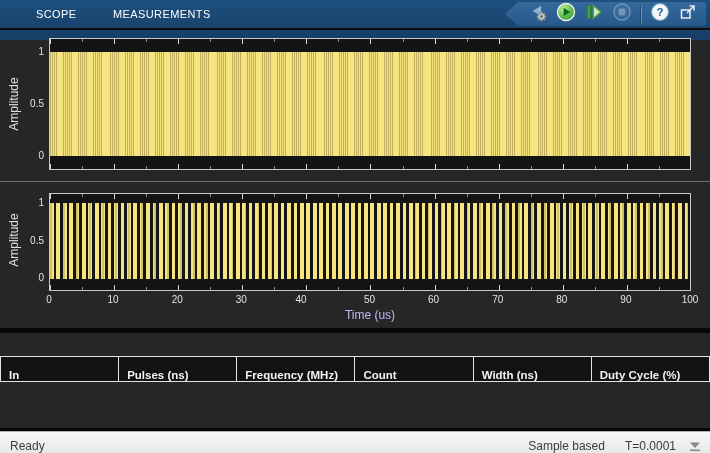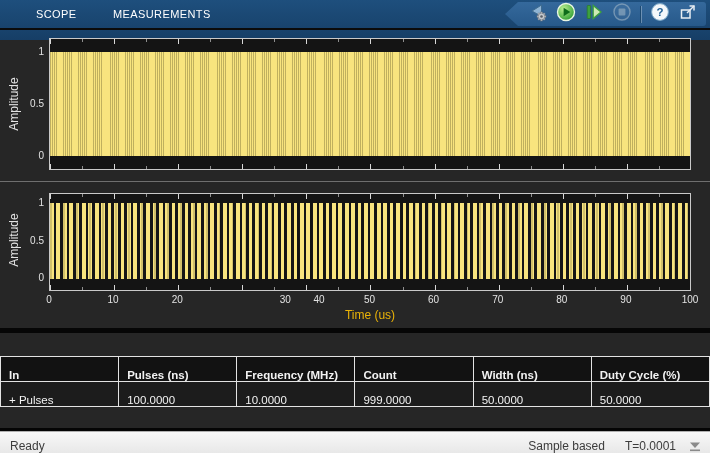--- a/index.html
+++ b/index.html
@@ -49,21 +49,21 @@
     background:repeating-linear-gradient(90deg, #f8e47e 0 3.7px, #161616 3.7px 6.41px); }
   #signal2::after { content:""; position:absolute; inset:0;
     background:repeating-linear-gradient(90deg, rgba(0,0,0,.16) 0 2px, transparent 2px 13px); }
   .ytick { position:absolute; left:8px; width:36px; text-align:right;
     font-size:10px; line-height:12px; color:#e3e3e3; }
   .ylabel { position:absolute; left:14px; color:#e3e3e3; font-size:12px;
     transform:translate(-50%,-50%) rotate(-90deg); white-space:nowrap; }
   .xtick { position:absolute; top:294px; transform:translateX(-50%);
     font-size:10px; color:#e3e3e3; }
   .xlabel { position:absolute; top:308px; left:370px; transform:translateX(-50%);
-    font-size:12px; color:#eab308; }
+    font-size:12px; color:#c4b5fd; }
   .sep-line { position:absolute; top:181px; left:0; width:710px; height:1px; background:#6f6f6f; }
 
   
   .strip-dark-b { position:absolute; top:328px; left:0; width:710px; height:5px; background:#060606; }
   .cycles-strip { position:absolute; top:333px; left:0; width:710px; height:23px;
     background:#ffffff; color:#3f3f3f; font-size:12.5px; line-height:23px; padding-left:22px; }
   #mtable { position:absolute; top:356px; left:0; width:710px;
     border-collapse:collapse; table-layout:fixed; font-size:11.5px;
     color:#f2f2f2; background:#1c1c1c; }
   #mtable th, #mtable td { height:24px; padding:12px 4px 0 8px;
@@ -180,22 +180,22 @@
     </div>
   <div class="plot-box" id="plot2">
     <div class="signal" id="signal2"></div>
     <div class="ticks-top"></div>
     <div class="ticks-bottom"></div>
   </div>
   <div id="xticks">
       <div class="xtick" style="left: 49px;">0</div>
       <div class="xtick" style="left: 113.1px;">10</div>
       <div class="xtick" style="left: 177.2px;">20</div>
-      <div class="xtick" style="left: 241.3px; margin-left: 44px;">30</div>
-      <div class="xtick" style="left: 319px;">40</div>
+      <div class="xtick" style="left: 241.3px;">30</div>
+      <div class="xtick" style="left: 301px;">40</div>
       <div class="xtick" style="left: 369.5px;">50</div>
       <div class="xtick" style="left: 433.6px;">60</div>
       <div class="xtick" style="left: 497.7px;">70</div>
       <div class="xtick" style="left: 561.8px;">80</div>
       <div class="xtick" style="left: 625.9px;">90</div>
       <div class="xtick" style="left: 690px;">100</div>
     </div>
   <div class="xlabel">Time (us)</div>
 
   <div class="strip-dark-b"></div>
@@ -204,28 +204,20 @@
         <tr id="mthead-row">
           <th>In</th>
           <th>Pulses (ns)</th>
           <th>Frequency (MHz)</th>
           <th>Count</th>
           <th>Width (ns)</th>
           <th>Duty Cycle (%)</th>
         </tr>
       </thead>
     <tbody id="mtbody">
-        <tr>
-          <td>+ Pulses</td>
-          <td>100.0000</td>
-          <td>10.0000</td>
-          <td>999.0000</td>
-          <td>50.0000</td>
-          <td>50.0000</td>
-        </tr>
       </tbody>
   </table>
   <div class="strip-dark-c"></div>
 
   <div class="statusbar">
     <span class="status-left">Ready</span>
     <span class="status-mode">Sample based</span>
     <span class="status-time">T=0.0001</span>
     <span class="status-icon">
       <svg width="14" height="12" viewBox="0 0 14 12">

